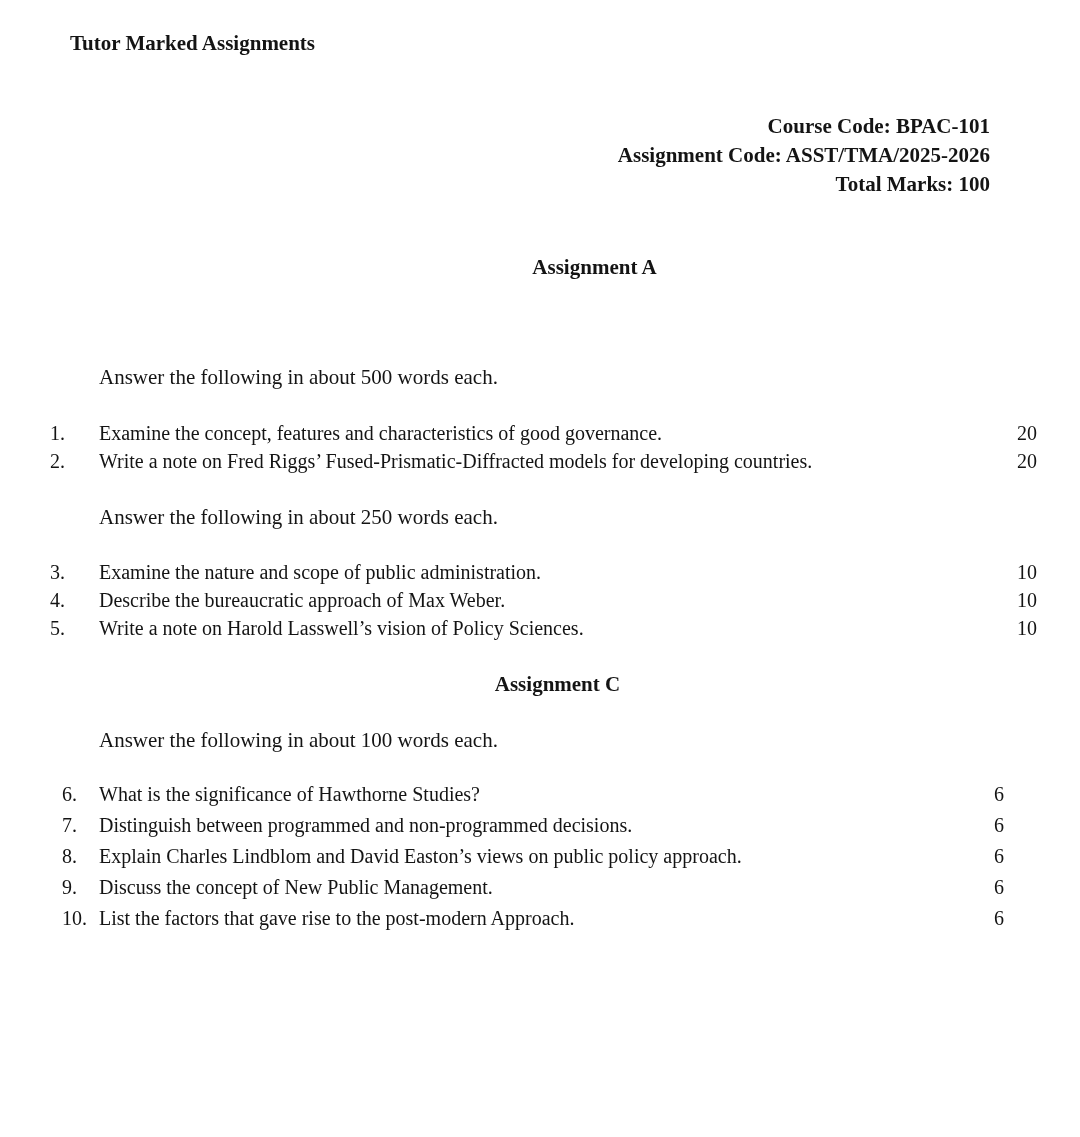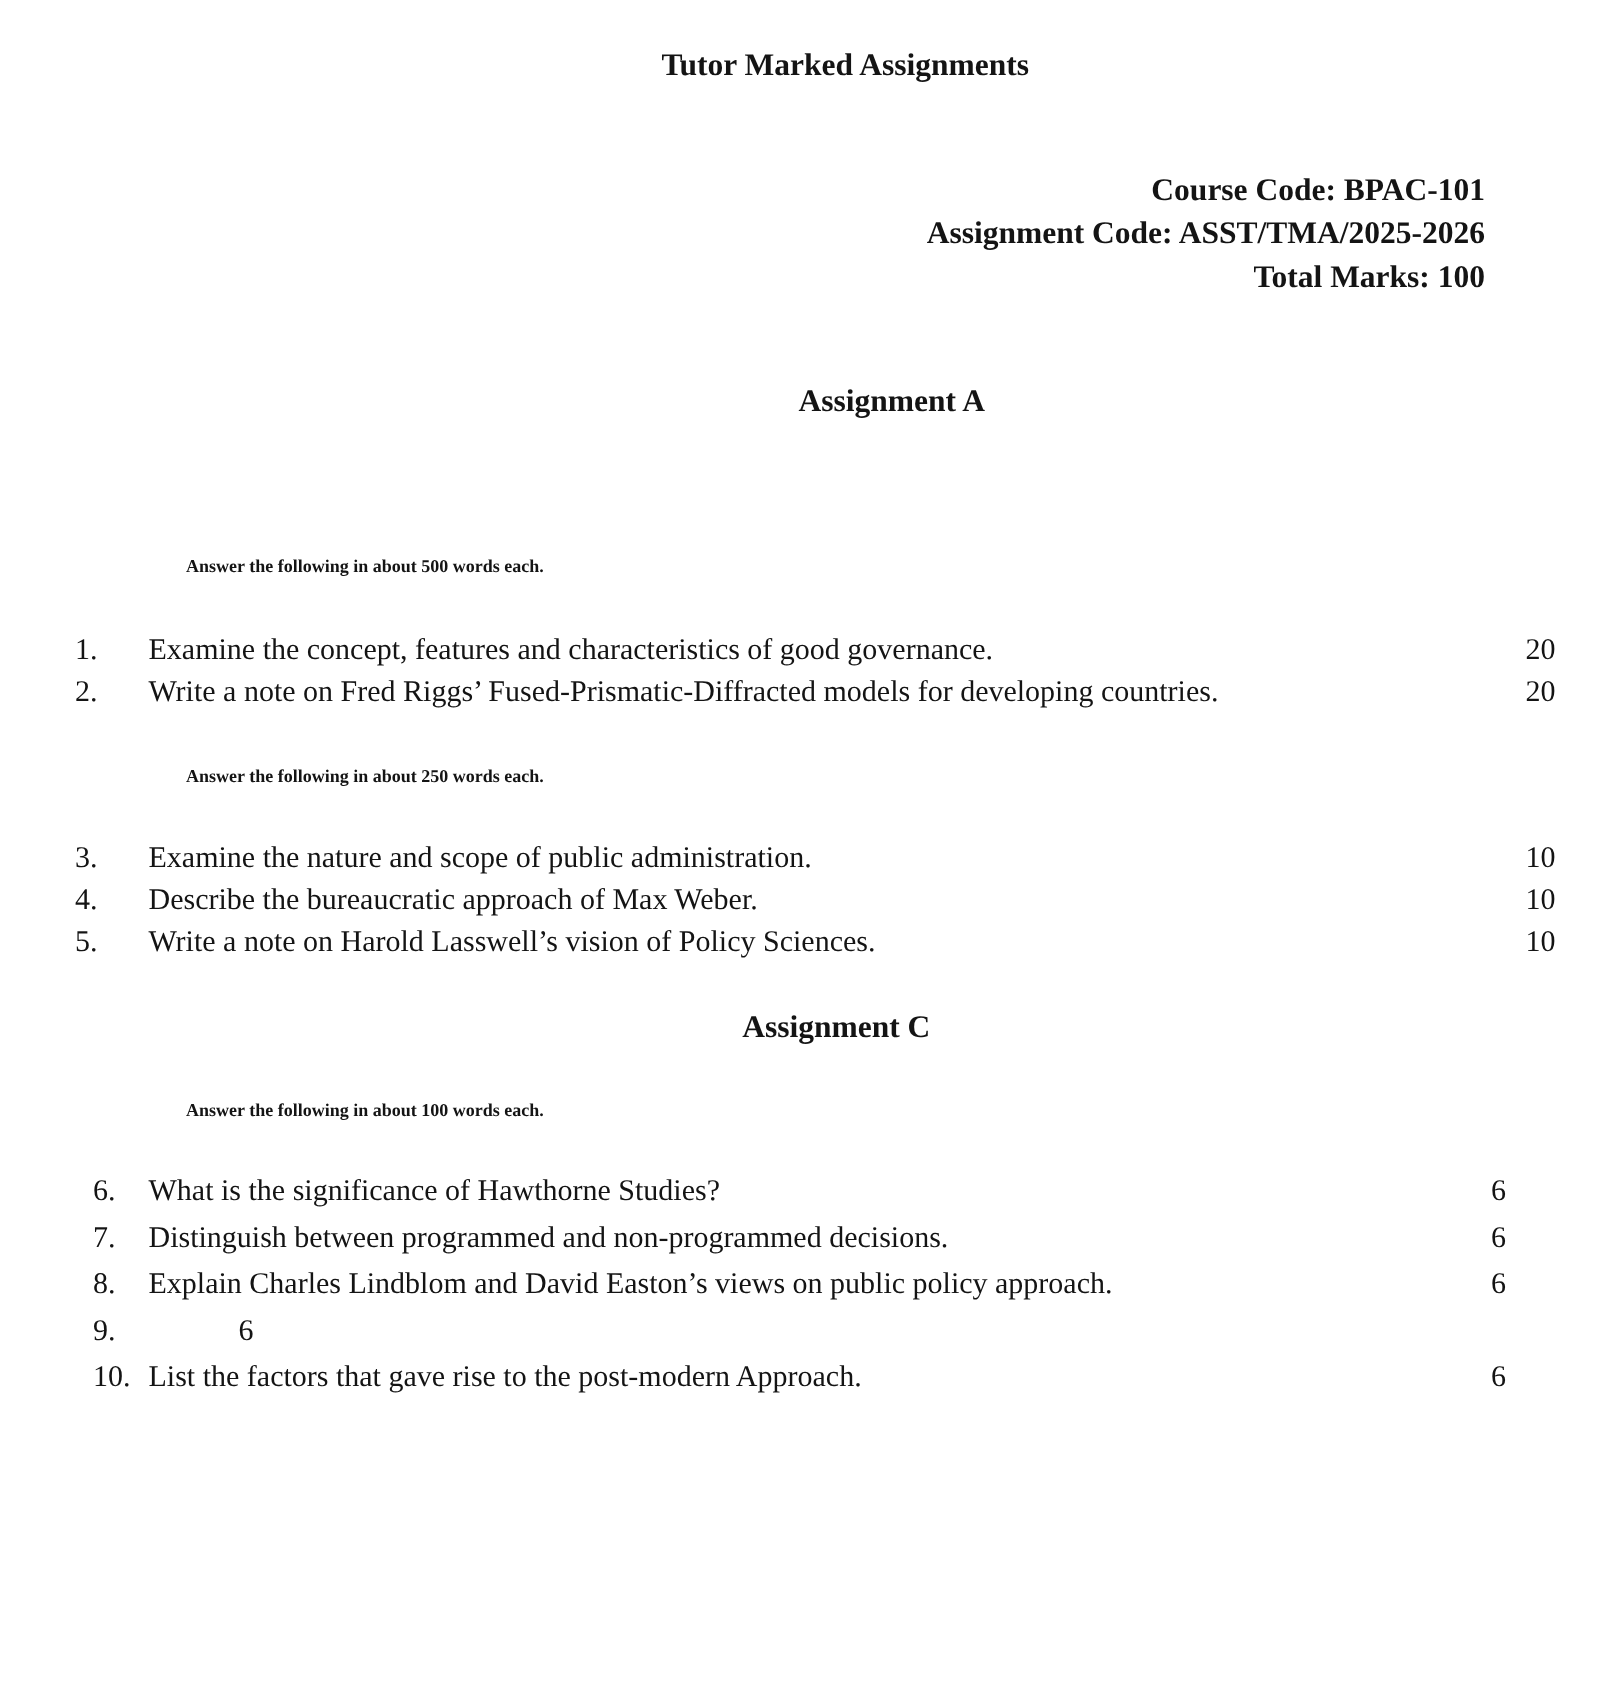--- a/index.html
+++ b/index.html
@@ -20,21 +20,21 @@
     margin-top: 38px;
     text-align: center;
     font-weight: 700;
     font-size: 21px;
     line-height: 31px;
     position: relative;
     left: 20px;
   }
   .subtitle {
     margin-top: 28px;
-    text-align: center;
+    text-align: left;
     font-weight: 700;
     font-size: 21px;
     line-height: 31px;
     position: relative;
     left: 20px;
   }
   .meta {
     margin-top: 53px;
     text-align: right;
     font-weight: 700;
@@ -46,24 +46,24 @@
     text-align: center;
     font-weight: 700;
     font-size: 21px;
     line-height: 28px;
     position: relative;
   }
   .section-heading.head-a { margin-top: 54px; left: 51px; }
   .section-heading.head-b { margin-top: 33px; left: 14px; }
   .section-heading.head-c { margin-top: 28px; left: 14px; }
   .instruction {
-    font-weight: 700;
-    font-size: 12px;
+    font-weight: 400;
+    font-size: 21px;
     line-height: 28px;
-    margin-left: 74px;
+    margin-left: 49px;
   }
   .ins-a { margin-top: 82px; }
   .ins-b { margin-top: 28px; }
   .ins-c { margin-top: 28px; }
   .qlist { font-size: 20px; }
   .ql-a { margin-top: 28px; }
   .ql-b { margin-top: 27px; }
   .ql-c { margin-top: 25px; }
   .q-row {
     display: flex;
@@ -138,20 +138,21 @@
       <span class="q-text">Distinguish between programmed and non-programmed decisions.</span>
       <span class="q-marks">6</span>
     </div>
     <div class="q-row">
       <span class="q-num">8.</span>
       <span class="q-text">Explain Charles Lindblom and David Easton’s views on public policy approach.</span>
       <span class="q-marks">6</span>
     </div>
     <div class="q-row">
       <span class="q-num">9.</span>
+      <span class="q-text">Discuss the concept of New Public Management.</span>
       <span class="q-marks">6</span>
     </div>
     <div class="q-row">
       <span class="q-num">10.</span>
       <span class="q-text">List the factors that gave rise to the post-modern Approach.</span>
       <span class="q-marks">6</span>
     </div>
   </div>
 
 </div>

